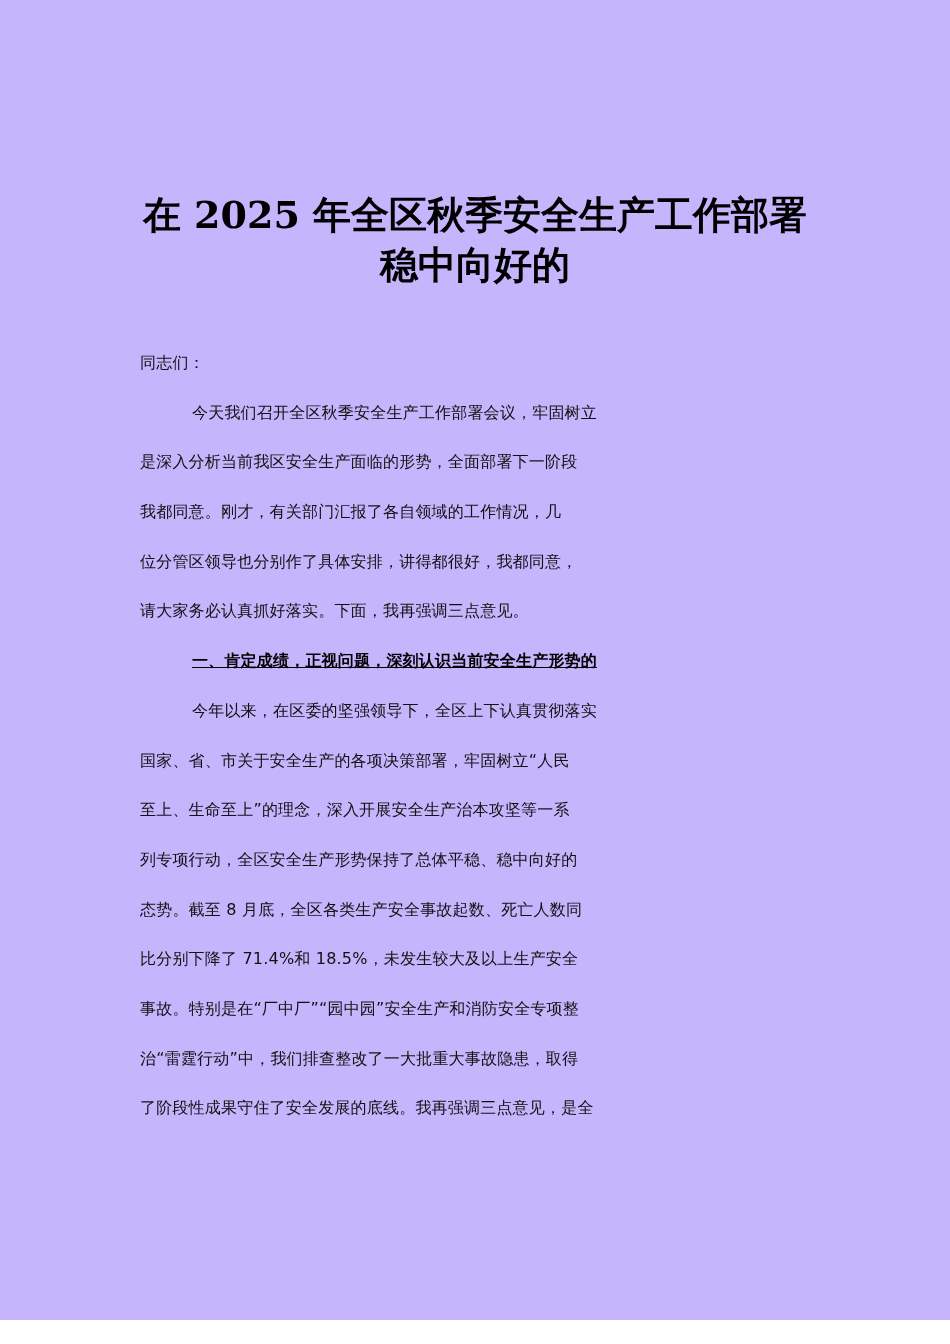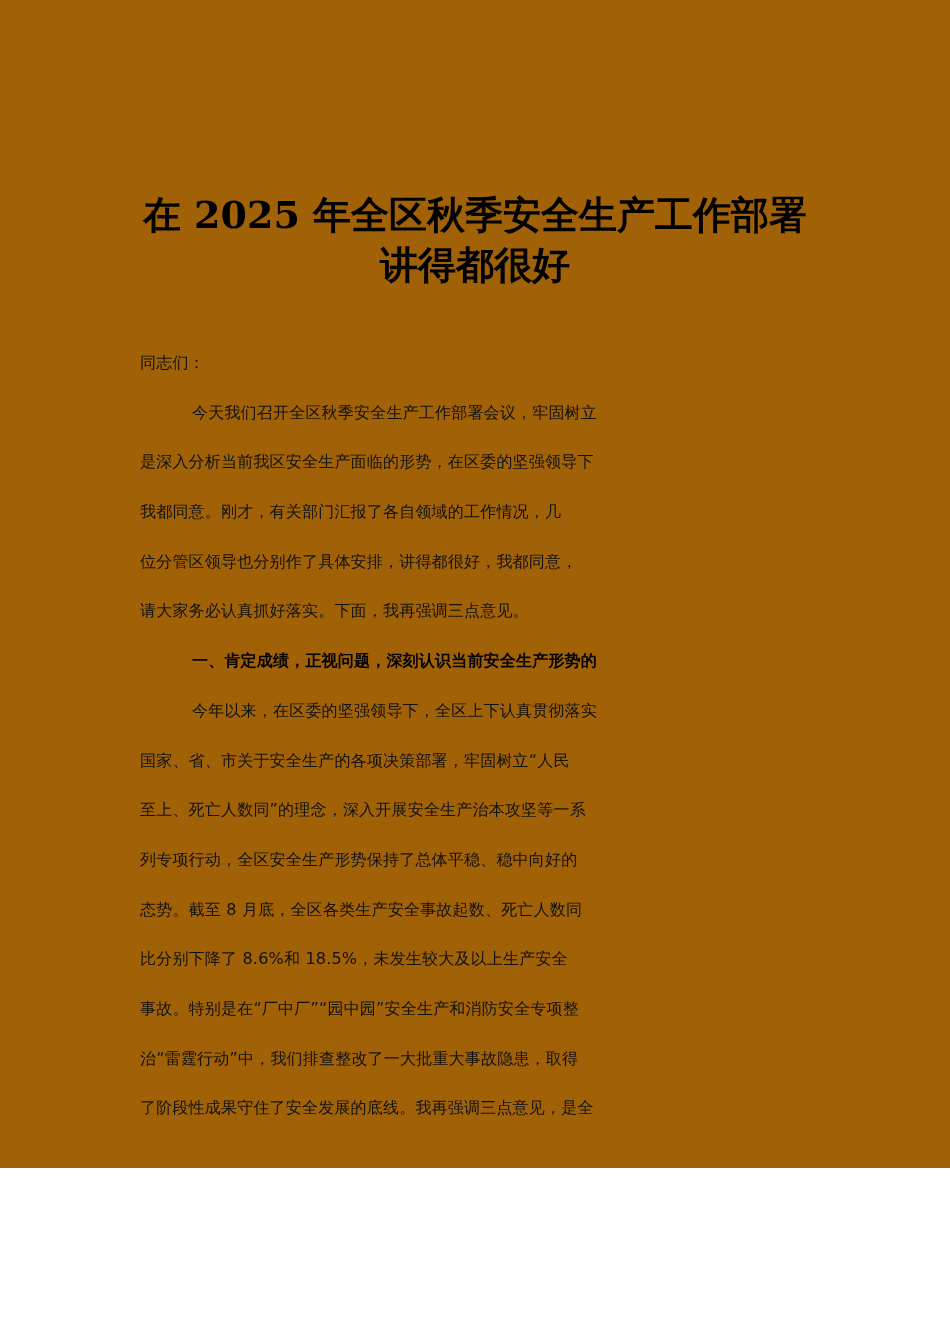--- a/index.html
+++ b/index.html
@@ -12,22 +12,22 @@
       height: 1344px;
       position: relative;
       overflow: hidden;
       color: #111111;
     }
     .page {
       position: absolute;
       left: 0;
       top: 0;
       width: 950px;
-      height: 1168px;
-      background: #a16207;
+      height: 1320px;
+      background: #c4b5fd;
     }
     .title {
       position: absolute;
       left: 100px;
       width: 750px;
       top: 190px;
       text-align: center;
       font-family: "DejaVu Serif", "Liberation Serif", serif;
       font-size: 38px;
       line-height: 50px;
@@ -51,56 +51,57 @@
     .line {
       display: block;
       height: 49.7px;
       line-height: 49.7px;
       white-space: nowrap;
       letter-spacing: 0.2px;
     }
     .line.bold {
       font-weight: bold;
       color: #000000;
+      text-decoration: underline;
     }
     .line.indent {
       padding-left: 52px;
     }
   </style>
 </head>
 <body>
 
 <div class="page">
 
   <div class="title">
     <span class="tline">在 2025 年全区秋季安全生产工作部署</span>
-    <span class="tline">讲得都很好</span>
+    <span class="tline">稳中向好的</span>
   </div>
 
   <div class="body">
     <span class="line">同志们：</span>
 
     <div>
       <span class="line indent">今天我们召开全区秋季安全生产工作部署会议，牢固树立</span>
-      <span class="line">是深入分析当前我区安全生产面临的形势，在区委的坚强领导下</span>
+      <span class="line">是深入分析当前我区安全生产面临的形势，全面部署下一阶段</span>
       <span class="line">我都同意。刚才，有关部门汇报了各自领域的工作情况，几</span>
       <span class="line">位分管区领导也分别作了具体安排，讲得都很好，我都同意，</span>
       <span class="line">请大家务必认真抓好落实。下面，我再强调三点意见。</span>
     </div>
 
     <div>
       <span class="line indent bold">一、肯定成绩，正视问题，深刻认识当前安全生产形势的</span>
     </div>
 
     <div>
       <span class="line indent">今年以来，在区委的坚强领导下，全区上下认真贯彻落实</span>
       <span class="line">国家、省、市关于安全生产的各项决策部署，牢固树立“人民</span>
-      <span class="line">至上、死亡人数同”的理念，深入开展安全生产治本攻坚等一系</span>
+      <span class="line">至上、生命至上”的理念，深入开展安全生产治本攻坚等一系</span>
       <span class="line">列专项行动，全区安全生产形势保持了总体平稳、稳中向好的</span>
       <span class="line">态势。截至 8 月底，全区各类生产安全事故起数、死亡人数同</span>
-      <span class="line">比分别下降了 8.6%和 18.5%，未发生较大及以上生产安全</span>
+      <span class="line">比分别下降了 71.4%和 18.5%，未发生较大及以上生产安全</span>
       <span class="line">事故。特别是在“厂中厂”“园中园”安全生产和消防安全专项整</span>
       <span class="line">治“雷霆行动”中，我们排查整改了一大批重大事故隐患，取得</span>
       <span class="line">了阶段性成果守住了安全发展的底线。我再强调三点意见，是全</span>
     </div>
   </div>
 
 </div>
 
 </body></html>

